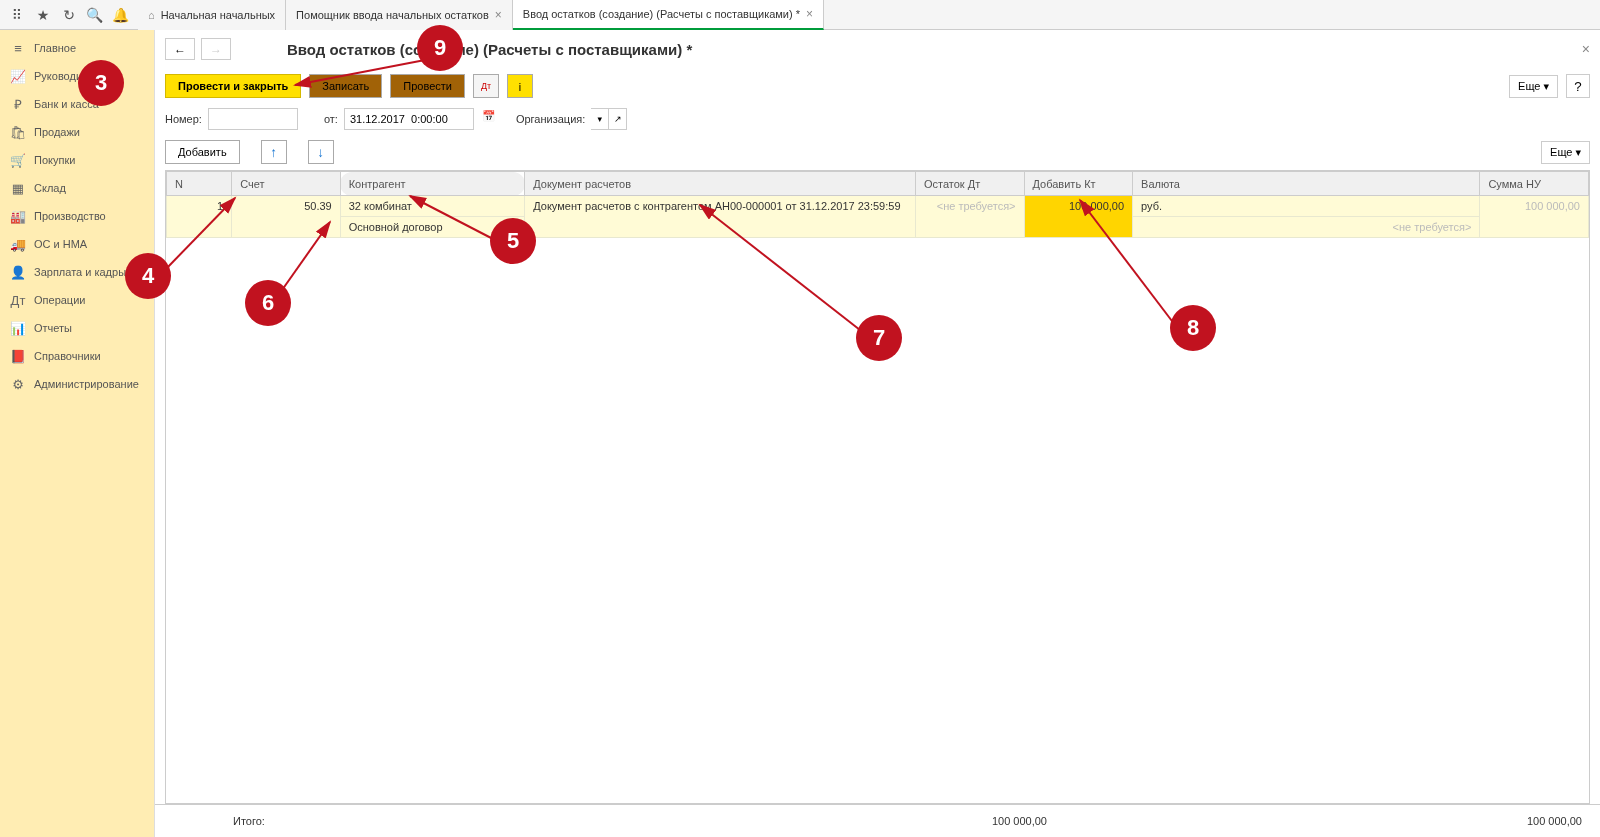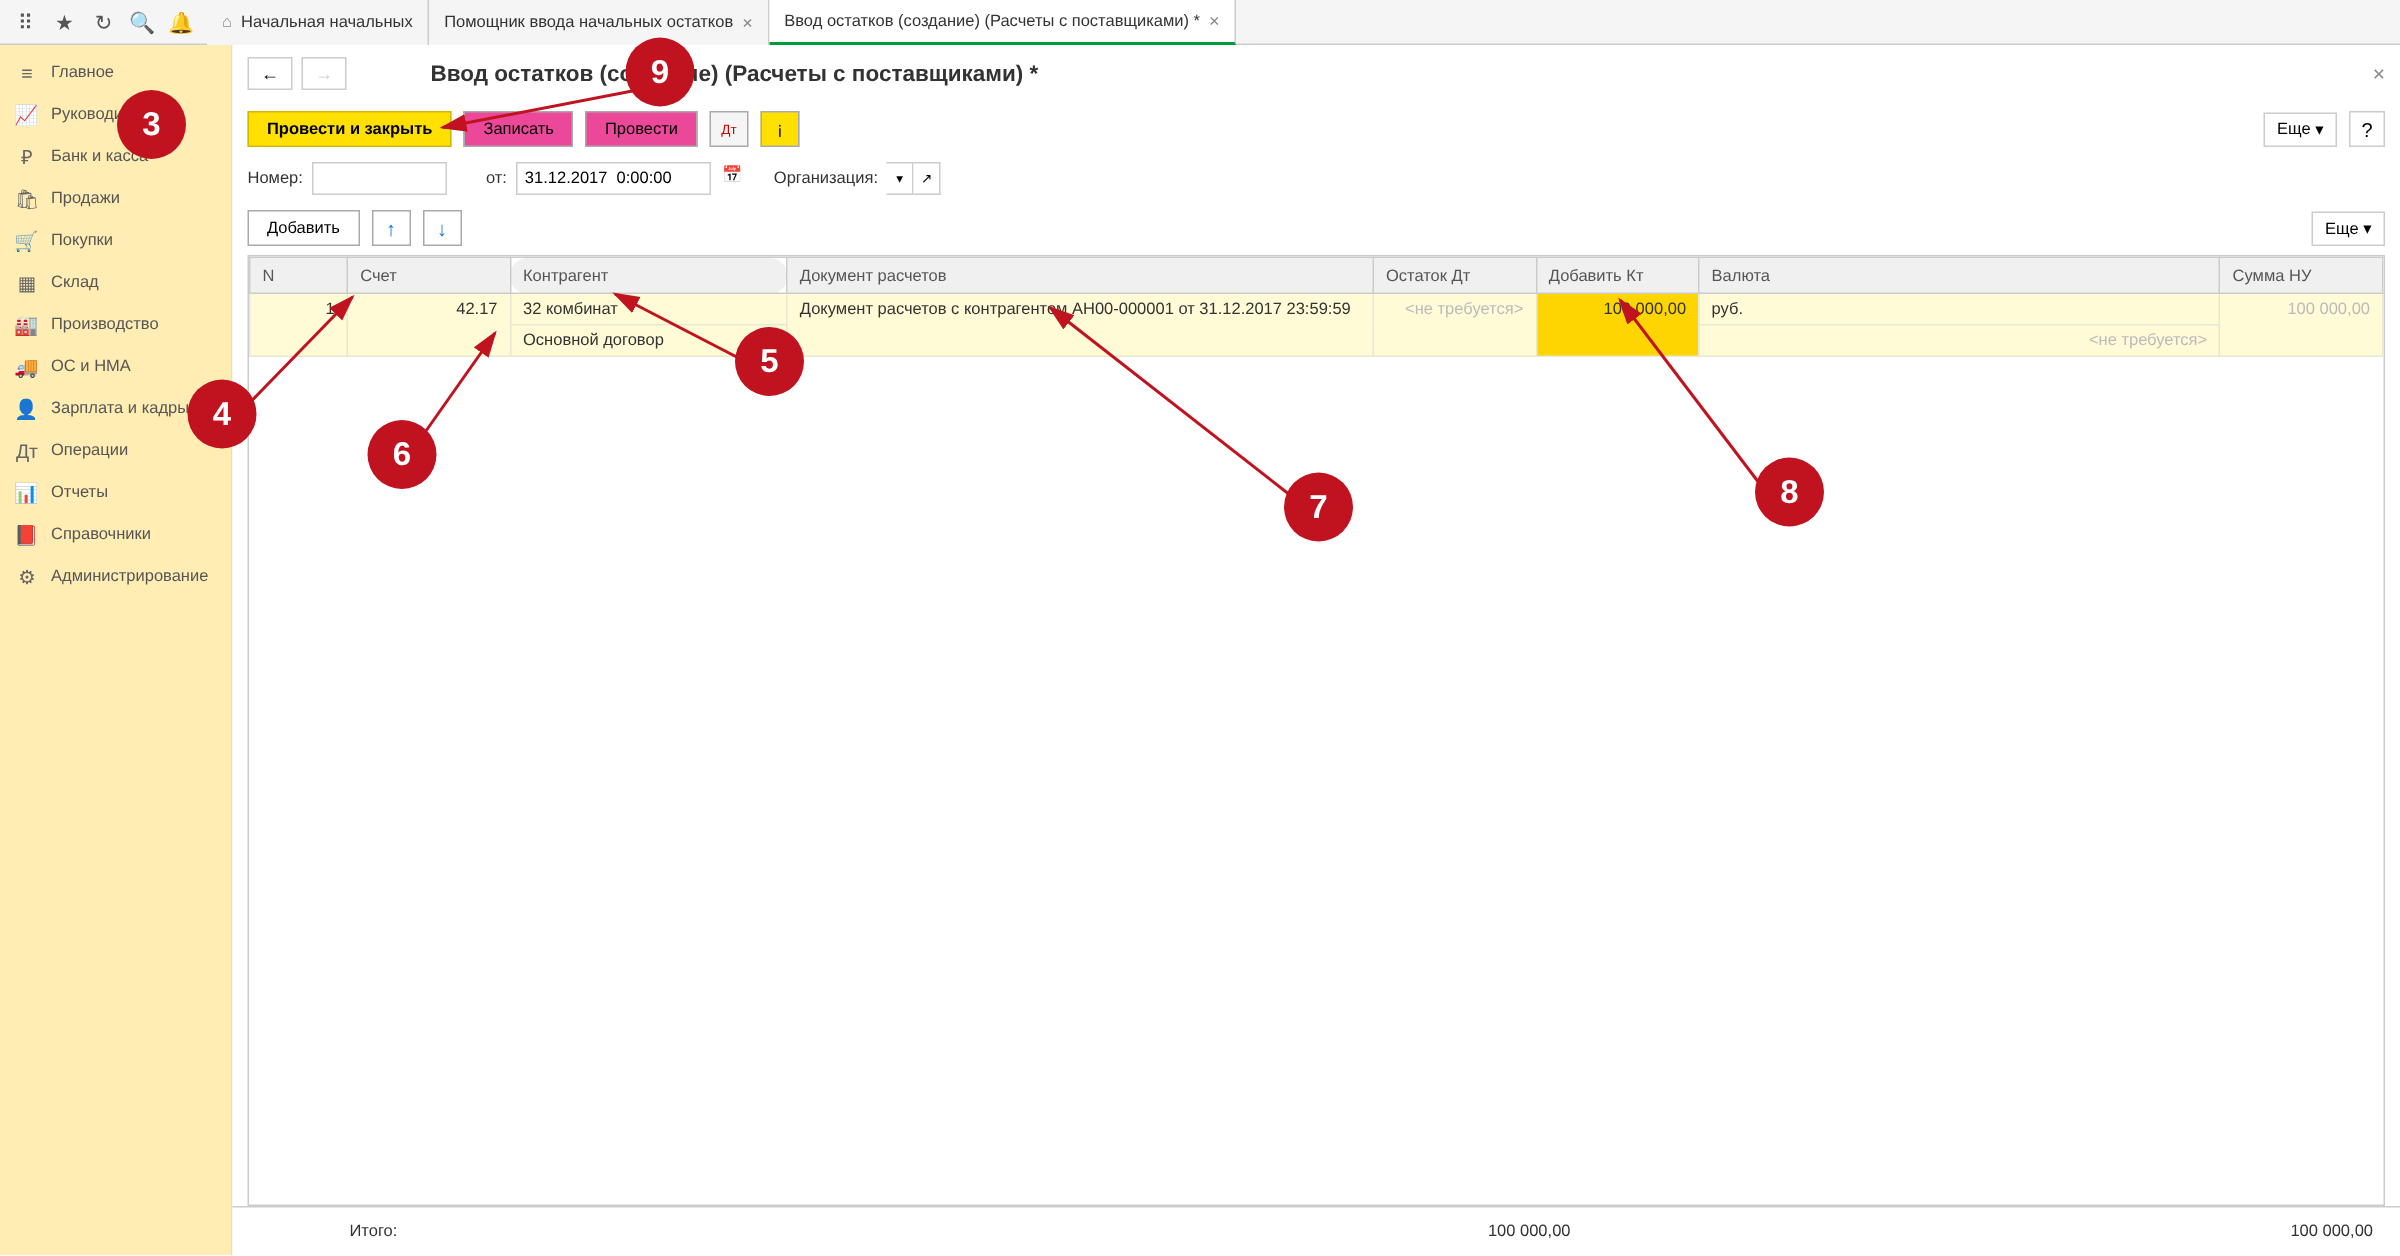--- a/index.html
+++ b/index.html
@@ -30,40 +30,40 @@
 
 
 .header-row { display: flex; align-items: center; padding: 8px 10px; gap: 6px; }
 .nav-btn { width: 30px; height: 22px; border: 1px solid #ccc; background: #fff; cursor: pointer; display: flex; align-items: center; justify-content: center; font-size: 12px; }
 .nav-btn.disabled { color: #ccc; cursor: default; }
 .page-title { font-size: 15px; font-weight: bold; margin-left: 50px; }
 .close-page { margin-left: auto; cursor: pointer; font-size: 14px; color: #888; }
 
 
 .command-bar { display: flex; align-items: center; padding: 6px 10px; gap: 8px; }
-.cmd-btn { padding: 4px 12px; border: 1px solid #aaa; background: #ec4899; cursor: pointer; font-size: 11px; height: 24px; display: flex; align-items: center; }
+.cmd-btn { padding: 4px 12px; border: 1px solid #aaa; background: #a16207; cursor: pointer; font-size: 11px; height: 24px; display: flex; align-items: center; }
 .cmd-btn.primary { background: #ffe000; border-color: #d4b800; font-weight: bold; }
 .cmd-icon-btn { width: 26px; height: 24px; border: 1px solid #aaa; background: #f5f5f5; cursor: pointer; display: flex; align-items: center; justify-content: center; font-size: 11px; }
 .cmd-icon-btn.yellow { background: #ffe000; }
 .spacer { flex: 1; }
 .more-btn { padding: 4px 8px; border: 1px solid #ccc; background: #fff; cursor: pointer; font-size: 11px; display: flex; align-items: center; gap: 3px; }
 .help-btn { width: 24px; height: 24px; border: 1px solid #ccc; background: #fff; cursor: pointer; display: flex; align-items: center; justify-content: center; }
 
 
 .form-row { display: flex; align-items: center; padding: 4px 10px; gap: 6px; font-size: 11px; }
 .form-label { color: #333; }
 .form-input { border: 1px solid #ccc; padding: 3px 5px; height: 22px; font-size: 11px; }
 .form-input.small { width: 90px; }
 .form-input.date { width: 130px; }
 .form-input.org { width: 290px; }
 .input-btn { width: 18px; height: 22px; border: 1px solid #ccc; border-left: none; background: #fff; cursor: pointer; font-size: 9px; display: flex; align-items: center; justify-content: center; }
 .cal-icon { width: 18px; height: 18px; cursor: pointer; color: #888; margin-left: 2px; }
 
 
-.table-toolbar { display: flex; align-items: flex-end; padding: 6px 10px; gap: 8px; }
+.table-toolbar { display: flex; align-items: center; padding: 6px 10px; gap: 21px; }
 .tbl-btn { padding: 4px 12px; border: 1px solid #aaa; background: #fff; cursor: pointer; font-size: 11px; height: 24px; }
 .arrow-btn { width: 26px; height: 24px; border: 1px solid #aaa; background: #fff; cursor: pointer; display: flex; align-items: center; justify-content: center; color: #1976d2; font-weight: bold; }
 
 
 .table-wrap { flex: 1; overflow: auto; margin: 0 10px; border: 1px solid #ccc; position: relative; }
 table.grid { width: 100%; border-collapse: collapse; font-size: 11px; }
 .grid th { background: #f0f0f0; border: 1px solid #ccc; padding: 4px 8px; text-align: left; font-weight: normal; color: #555; height: 24px; }
 .grid td { border: 1px solid #e8e8d0; padding: 4px 8px; height: 20px; vertical-align: top; background: #fffef0; }
 .grid tr.data-row td { background: #fffbd6; }
 .grid tr.data-row2 td { background: #fffbd6; }
@@ -230,21 +230,21 @@
             <th class="col-doc">Документ расчетов</th>
             <th class="col-dt">Остаток Дт</th>
             <th class="col-kt">Добавить Кт</th>
             <th class="col-cur">Валюта</th>
             <th class="col-nu">Сумма НУ</th>
           </tr>
         </thead>
         <tbody>
           <tr class="data-row">
             <td class="right" rowspan="2">1</td>
-            <td rowspan="2" style="text-align:right">42.17</td>
+            <td rowspan="2" style="text-align:right">50.39</td>
             <td>32 комбинат</td>
             <td rowspan="2">Документ расчетов с контрагентом АН00-000001 от 31.12.2017 23:59:59</td>
             <td class="placeholder" rowspan="2">&lt;не требуется&gt;</td>
             <td class="right cell-highlight" rowspan="2">100 000,00</td>
             <td>руб.</td>
             <td class="right" rowspan="2" style="color:#bbb">100 000,00</td>
           </tr>
           <tr class="data-row2">
             <td>Основной договор</td>
             <td class="placeholder">&lt;не требуется&gt;</td>

